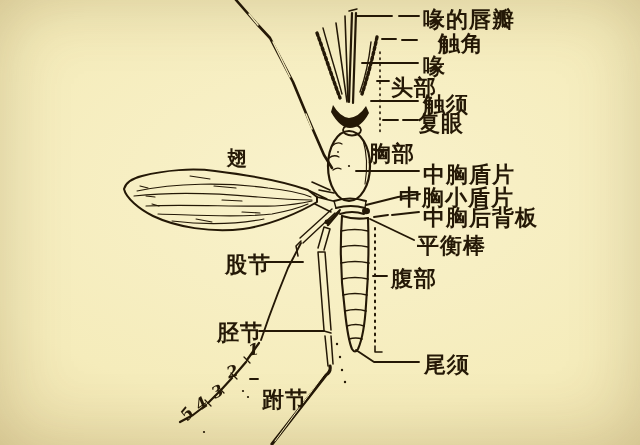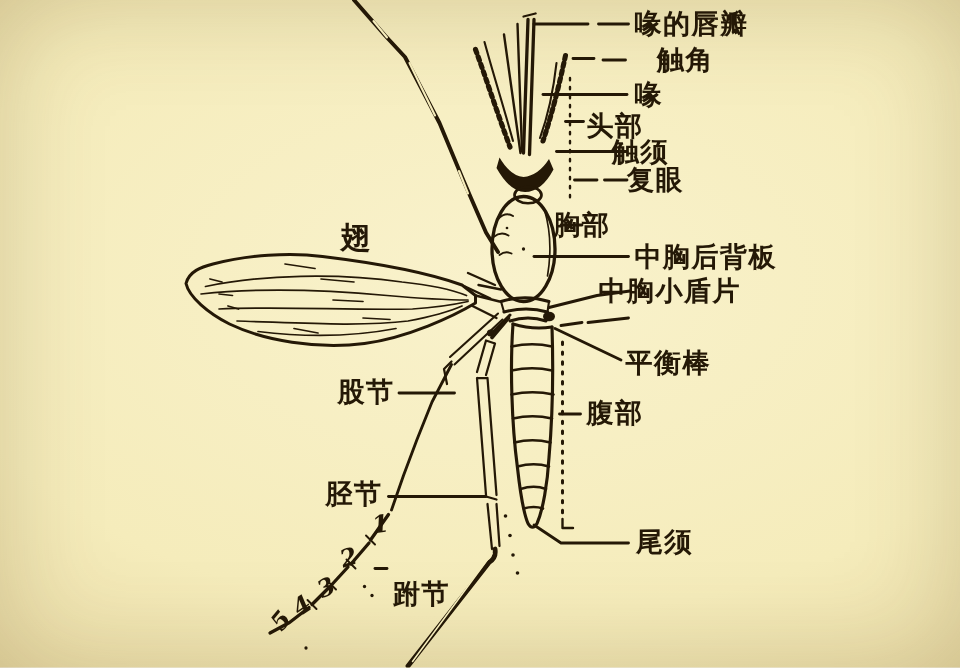--- a/index.html
+++ b/index.html
@@ -6,32 +6,32 @@
   #stage{
     position:relative;width:640px;height:445px;overflow:hidden;
     background:radial-gradient(130% 110% at 52% 42%, var(--hi) 0%, var(--paper) 46%, var(--edge) 100%);
     box-shadow:inset 0 0 70px rgba(95,70,20,.22);
     font-family:"DejaVu Sans","Liberation Sans",sans-serif;
     color:var(--ink);
   }
   #drawing{position:absolute;left:0;top:0;color:var(--ink);}
   .lb{
     position:absolute;font-family:"DejaVu Serif","Liberation Serif",serif;
-    font-size:18px;line-height:1;font-weight:700;letter-spacing:1px;white-space:nowrap;
+    font-size:22px;line-height:1;font-weight:700;letter-spacing:1px;white-space:nowrap;
     color:var(--ink);
   }
   .num{
     position:absolute;font-family:"DejaVu Serif","Liberation Serif",serif;
     font-size:16px;line-height:1;font-weight:700;font-style:italic;color:var(--ink);
   }
   #lb-labella{left:423px;top:8px}
   #lb-antenna{left:438px;top:32px}
   #lb-proboscis{left:423px;top:55px}
   #lb-head{left:391px;top:76px}
-  #lb-palpus{left:408px;top:93px}
+  #lb-palpus{left:423px;top:93px}
   #lb-compound-eye{left:418px;top:112px}
   #lb-thorax{left:369px;top:142px}
   #lb-mesoscutum{left:423px;top:163px}
   #lb-mesoscutellum{left:399px;top:186px}
   #lb-postnotum{left:423px;top:206px}
   #lb-haltere{left:417px;top:234px}
   #lb-abdomen{left:391px;top:267px}
   #lb-cercus{left:424px;top:353px}
   #lb-wing{left:227px;top:148px;font-size:20px}
   #lb-femur{left:225px;top:253px}
@@ -167,22 +167,23 @@
     </g>
   </svg>
 
   <div class="lb" id="lb-labella">喙的唇瓣</div>
   <div class="lb" id="lb-antenna">触角</div>
   <div class="lb" id="lb-proboscis">喙</div>
   <div class="lb" id="lb-head">头部</div>
   <div class="lb" id="lb-palpus">触须</div>
   <div class="lb" id="lb-compound-eye">复眼</div>
   <div class="lb" id="lb-thorax">胸部</div>
-  <div class="lb" id="lb-mesoscutum">中胸后背板</div>
+  <div class="lb" id="lb-mesoscutum">中胸盾片</div>
   <div class="lb" id="lb-mesoscutellum">中胸小盾片</div>
+  <div class="lb" id="lb-postnotum">中胸后背板</div>
   <div class="lb" id="lb-haltere">平衡棒</div>
   <div class="lb" id="lb-abdomen">腹部</div>
   <div class="lb" id="lb-cercus">尾须</div>
   <div class="lb" id="lb-wing">翅</div>
   <div class="lb" id="lb-femur">股节</div>
   <div class="lb" id="lb-tibia">胫节</div>
   <div class="lb" id="lb-tarsus">跗节</div>
 
   <div class="num" id="num-1">1</div>
   <div class="num" id="num-2">2</div>

